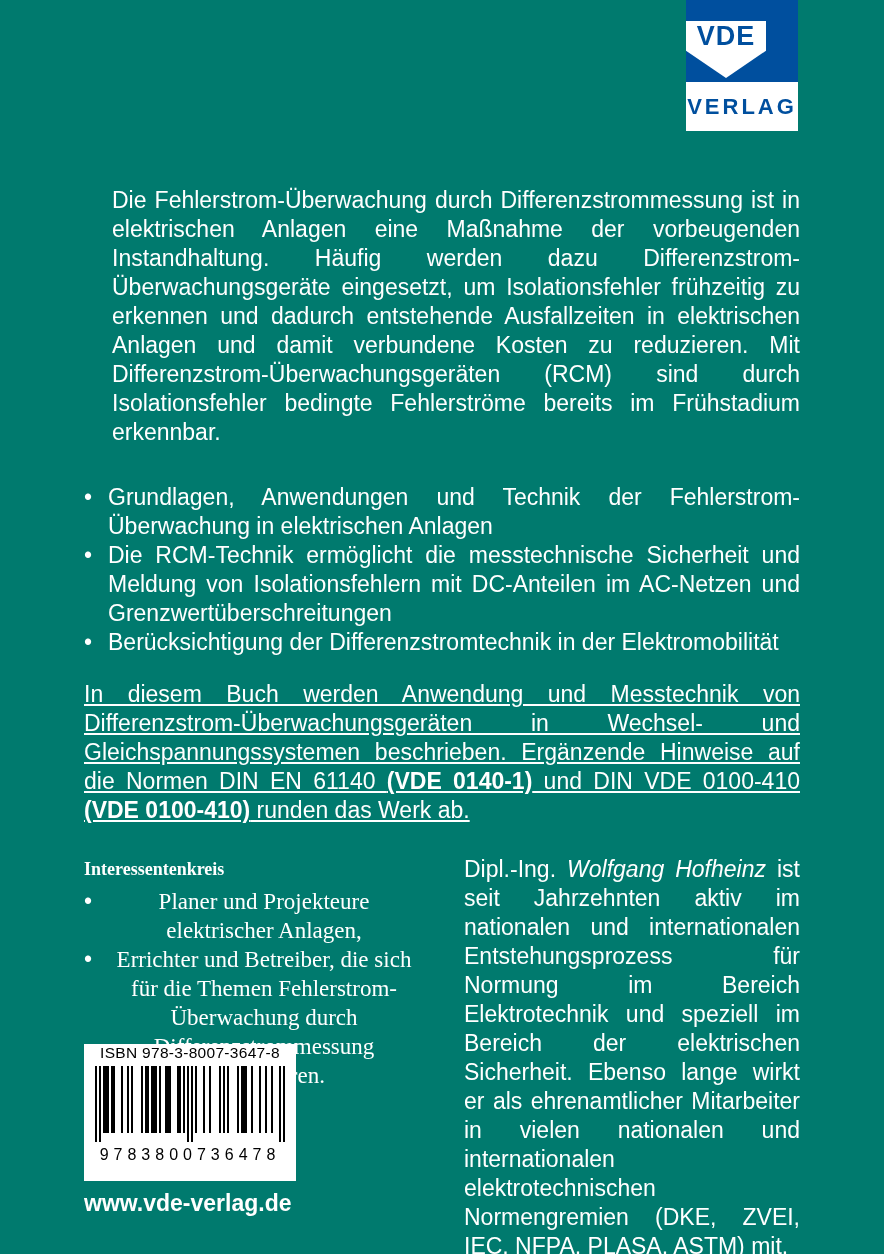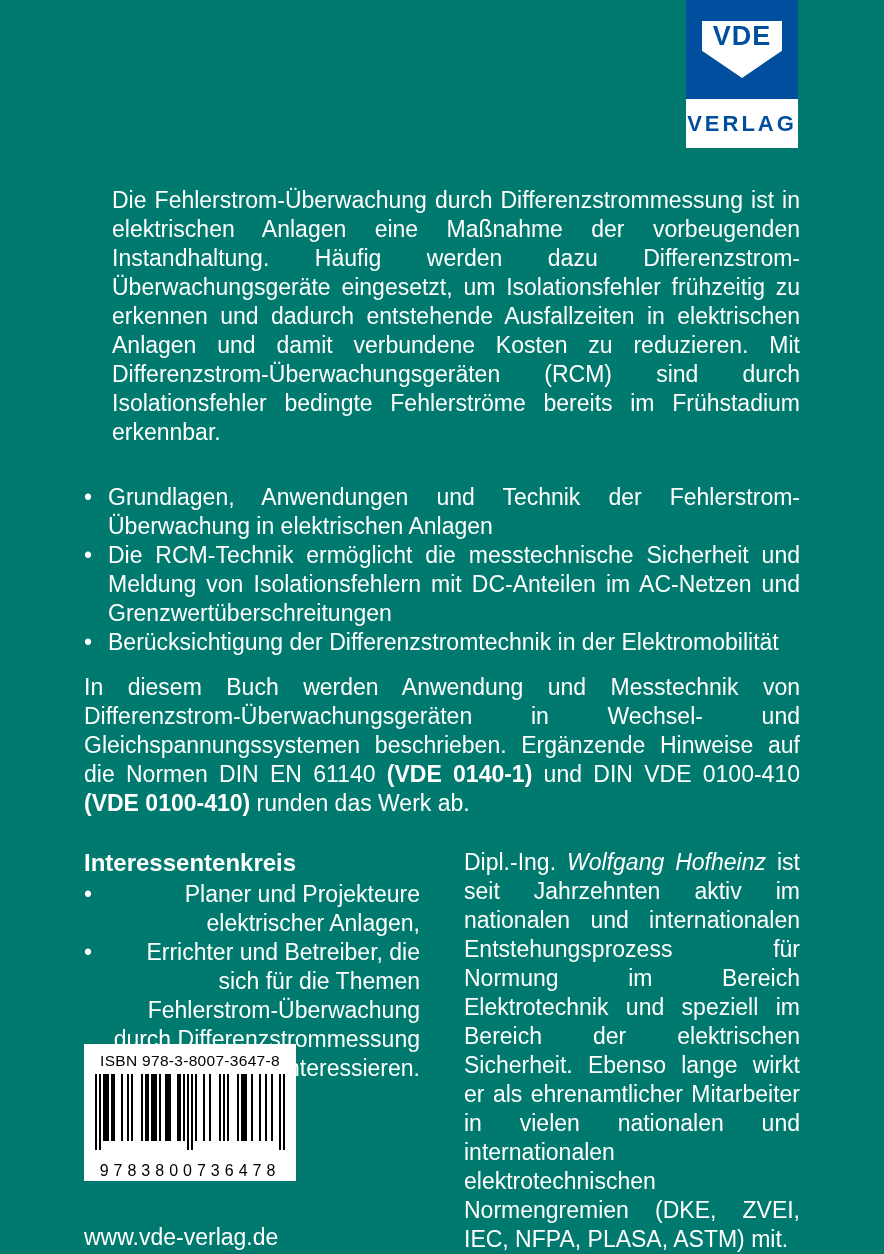--- a/index.html
+++ b/index.html
@@ -16,38 +16,38 @@
   }
   .content { position: absolute; left: 84px; top: 0; width: 716px; }
   .para {
     font-size: 23px;
     line-height: 29px;
     text-align: justify;
     hyphens: auto;
     -webkit-hyphens: auto;
   }
   .intro { margin-top: 186px; margin-left: 28px; }
-  .summary { margin-top: 16px; }
+  .summary { margin-top: 23px; text-decoration: underline; }
   ul.bullets { list-style: none; margin-top: 36px; }
   ul.bullets li { display: flex; font-size: 23px; line-height: 29px; }
   ul.bullets .dot { flex: 0 0 24px; width: 24px; }
   ul.bullets .btext { flex: 1; text-align: justify; hyphens: auto; -webkit-hyphens: auto; }
   .columns { display: flex; gap: 44px; margin-top: 30px; }
   .col { width: 336px; }
-  .col h3 { font-size: 24px; line-height: 29px; font-weight: bold; margin-bottom: 3px; }
+  .col h3 { font-size: 18px; line-height: 29px; font-weight: bold; margin-bottom: 3px; font-family: Liberation Serif, serif; }
   .col-left ul.bullets { margin-top: 0; }
-  .col-left ul.bullets .btext { text-align: right; hyphens: manual; }
+  .col-left ul.bullets .btext { text-align: center; hyphens: manual; font-family: Liberation Serif, serif; }
   .author-text { font-size: 23px; line-height: 29px; text-align: justify; hyphens: auto; -webkit-hyphens: auto; }
 
   
   .logo { position: absolute; top: 0; right: 86px; width: 112px; }
   .logo-blue {
-    height: 99px;
+    height: 82px;
     background: var(--vde-blue, #004F9E);
-    display: flex; justify-content: center; align-items: flex-start;
+    display: flex; justify-content: flex-start; align-items: flex-start;
   }
   .logo-banner {
     margin-top: 21px;
     width: 80px; height: 57px;
     background: #ffffff;
     clip-path: polygon(0 0, 100% 0, 100% 52%, 50% 100%, 0 52%);
     text-align: center;
   }
   .logo-vde {
     display: inline-block;
@@ -67,29 +67,28 @@
     letter-spacing: 3px;
   }
 
   
   .isbn-box {
     position: absolute; left: 84px; top: 1044px;
     width: 212px; height: 137px;
     background: #ffffff;
     color: #000000;
     text-align: center;
-    padding-top: 8px;
   }
   .isbn-label { font-size: 15.5px; letter-spacing: 0.3px; white-space: nowrap; }
   .barcode-svg { display: block; margin: 4px auto 0; }
   .barcode-svg rect { fill: #000; }
-  .isbn-digits { font-size: 16px; letter-spacing: 5px; margin-top: 12px; white-space: nowrap; }
+  .isbn-digits { font-size: 16px; letter-spacing: 5px; margin-top: 4px; white-space: nowrap; }
   .website {
-    position: absolute; left: 84px; top: 1224px;
-    font-size: 23px; font-weight: normal;
+    position: absolute; left: 84px; top: 1190px;
+    font-size: 23px; font-weight: bold;
   }
 </style>
 </head>
 <body>
 
 <div class="page">
 
   <div class="logo">
     <div class="logo-blue">
       <div class="logo-banner">

